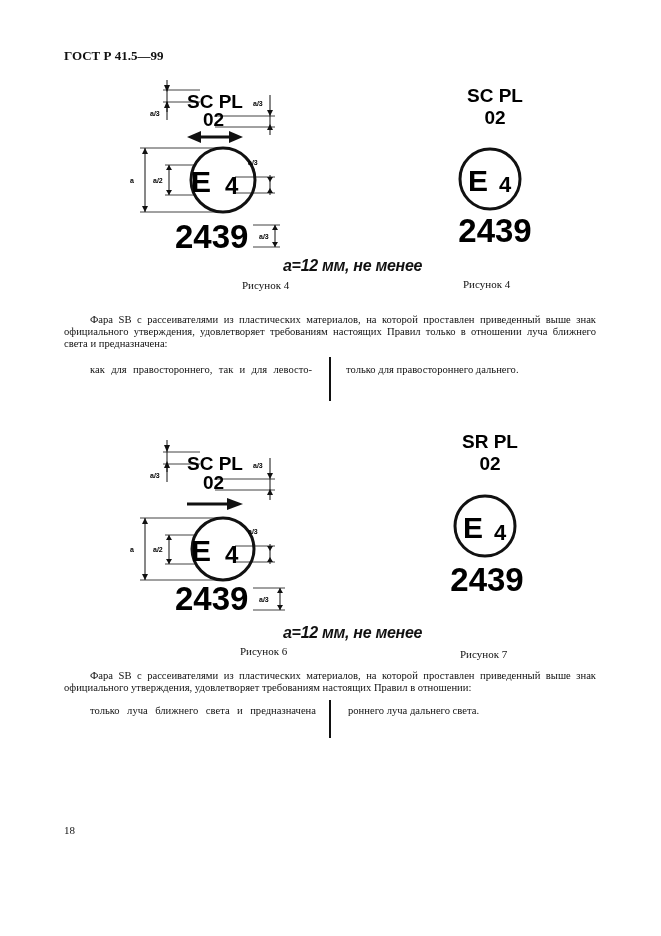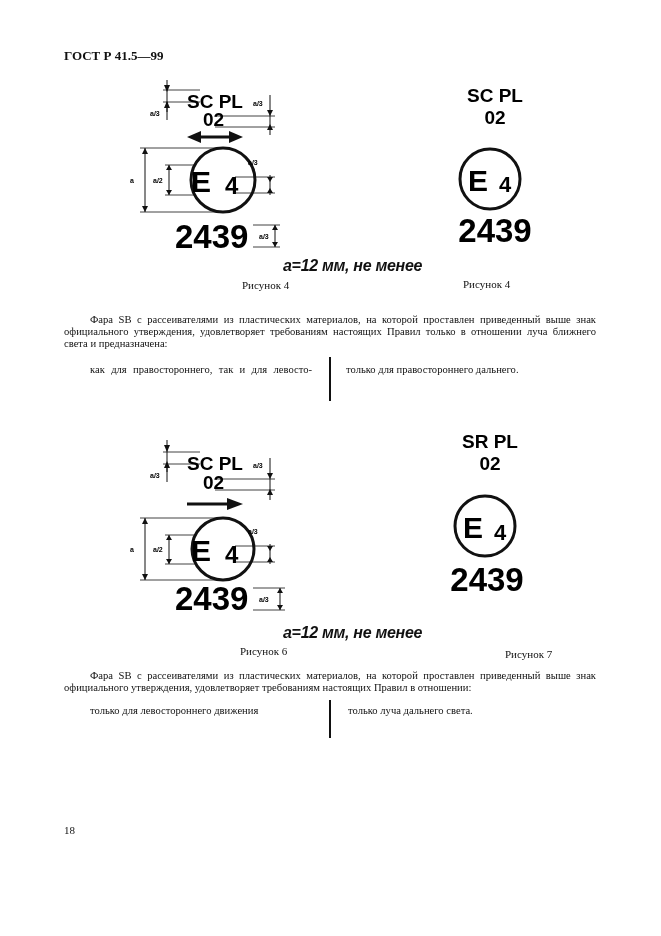--- a/index.html
+++ b/index.html
@@ -174,23 +174,23 @@
     <circle cx="50" cy="98" r="30" fill="none" stroke="#111" stroke-width="3"></circle>
     <text x="28" y="110" font-size="30" font-weight="bold">E</text>
     <text x="59" y="112" font-size="22" font-weight="bold">4</text>
     <text x="52" y="163" font-size="33" font-weight="bold" text-anchor="middle">2439</text>
   </svg>
 </div>
 
 <div class="abs note sans" style="left:283px; top:624px;">a=12 мм, не менее</div>
 
 <div class="abs caption serif" style="left:234px; top:645px;margin-left:6px;">Рисунок 6</div>
-<div class="abs caption serif" style="left:460px; top:648px;margin-left:45px;">Рисунок 7</div>
+<div class="abs caption serif" style="left:460px; top:648px;">Рисунок 7</div>
 
 <div class="abs para serif" style="top:670px;"><span class="indent"></span><span>Фара SB с рассеивателями из пластических материалов, на которой проставлен приведенный выше знак официального утверждения, удовлетворяет требованиям настоящих Правил в отношении:</span></div>
 
 <div class="abs col serif" style="left:90px; top:704px; width:226px;">
-  <div>только для левостороннего движения</div>
+  <div style="text-align:justify; text-align-last:justify;">только луча ближнего света и предназначена</div>
 </div>
 <div class="abs vbar" style="left:329px; top:700px; height:38px;"></div>
-<div class="abs col serif" style="left:348px; top:704px;">только луча дальнего света.</div>
+<div class="abs col serif" style="left:348px; top:704px;">роннего луча дальнего света.</div>
 
 <div class="abs pagenum serif">18</div>
 
 </body></html>

